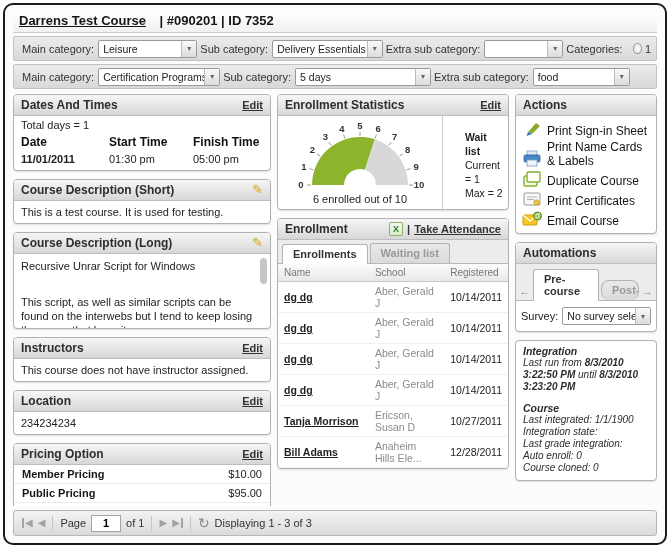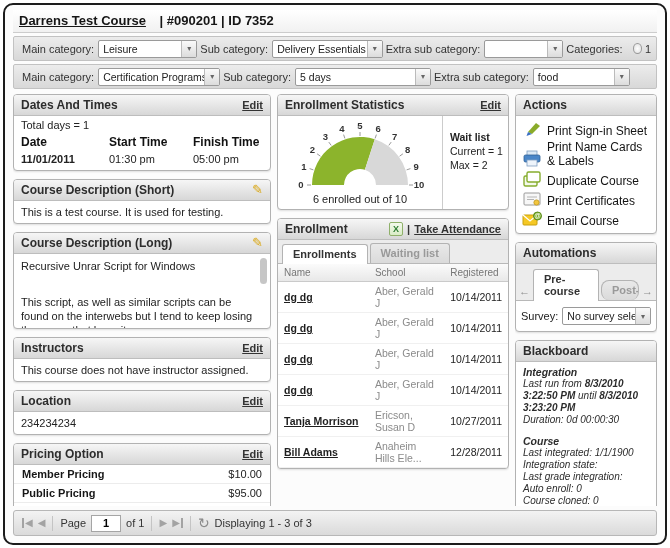--- a/index.html
+++ b/index.html
@@ -70,21 +70,21 @@
   .long-p2 { margin-top:22px; }
   .scroll-thumb { position:absolute; right:3px; top:4px; width:7px; height:26px; border-radius:4px; background:#c6c6c6; cursor:pointer; }
   
   .pricing-row { display:flex; justify-content:space-between; align-items:center; padding:3px 8px; border-bottom:1px solid #ececec; font-size:11px; }
   .pricing-row:last-child { border-bottom:none; }
   .pricing-label { font-weight:bold; color:#171717; }
   
   .stats-body { display:flex; }
   .gauge-wrap { flex:1; text-align:center; padding:3px 0 4px; }
   .gauge-caption { font-size:11px; color:#222; }
-  .waitlist { width:66px; border-left:1px solid #ccc; padding:14px 4px 0 7px; font-size:10.5px; line-height:14px; color:#222; }
+  .waitlist { width:66px; border-left:1px solid #ccc; padding:14px 4px 0 22px; font-size:10.5px; line-height:14px; color:#222; }
   .waitlist-title { font-weight:bold; }
   
   .enroll-hd-right { display:flex; align-items:center; gap:4px; font-size:11px; font-weight:bold; color:#333; }
   .excel-icon {
     width:14px; height:14px; border:1px solid #8fb06a; border-radius:2px;
     background:linear-gradient(#f3f9ec,#d9ecc6); color:#2e7d32; font-size:9px; font-weight:bold;
     display:flex; align-items:center; justify-content:center; cursor:pointer;
   }
   .attendance-link { text-decoration:underline; cursor:pointer; }
   .tabs { display:flex; gap:2px; padding:3px 4px 0; background:#ececec; border-bottom:1px solid #b8b8b8; }
@@ -421,32 +421,28 @@
         <div class="survey-row">
           <span>Survey:</span>
           <div class="select w-survey">
             <span class="select-value">No survey sele</span>
             <span class="select-arrow">▾</span>
           </div>
         </div>
       </div>
 
       <div class="panel">
-        <div class="panel-hd">
-          <span class="panel-title">Blackboard</span>
-        </div>
         <div class="bb-body">
           <div class="bb-h">Integration</div>
           <div>
             <span>Last run from</span>
             <b>8/3/2010 3:22:50 PM</b>
             <span>until</span>
             <b>8/3/2010 3:23:20 PM</b>
           </div>
-          <div>Duration: 0d 00:00:30</div>
           <div class="bb-gap"></div>
           <div class="bb-h">Course</div>
           <div>Last integrated: 1/1/1900</div>
           <div>Integration state:</div>
           <div>Last grade integration:</div>
           <div>Auto enroll: 0</div>
           <div>Course cloned: 0</div>
 
         </div>
       </div>

